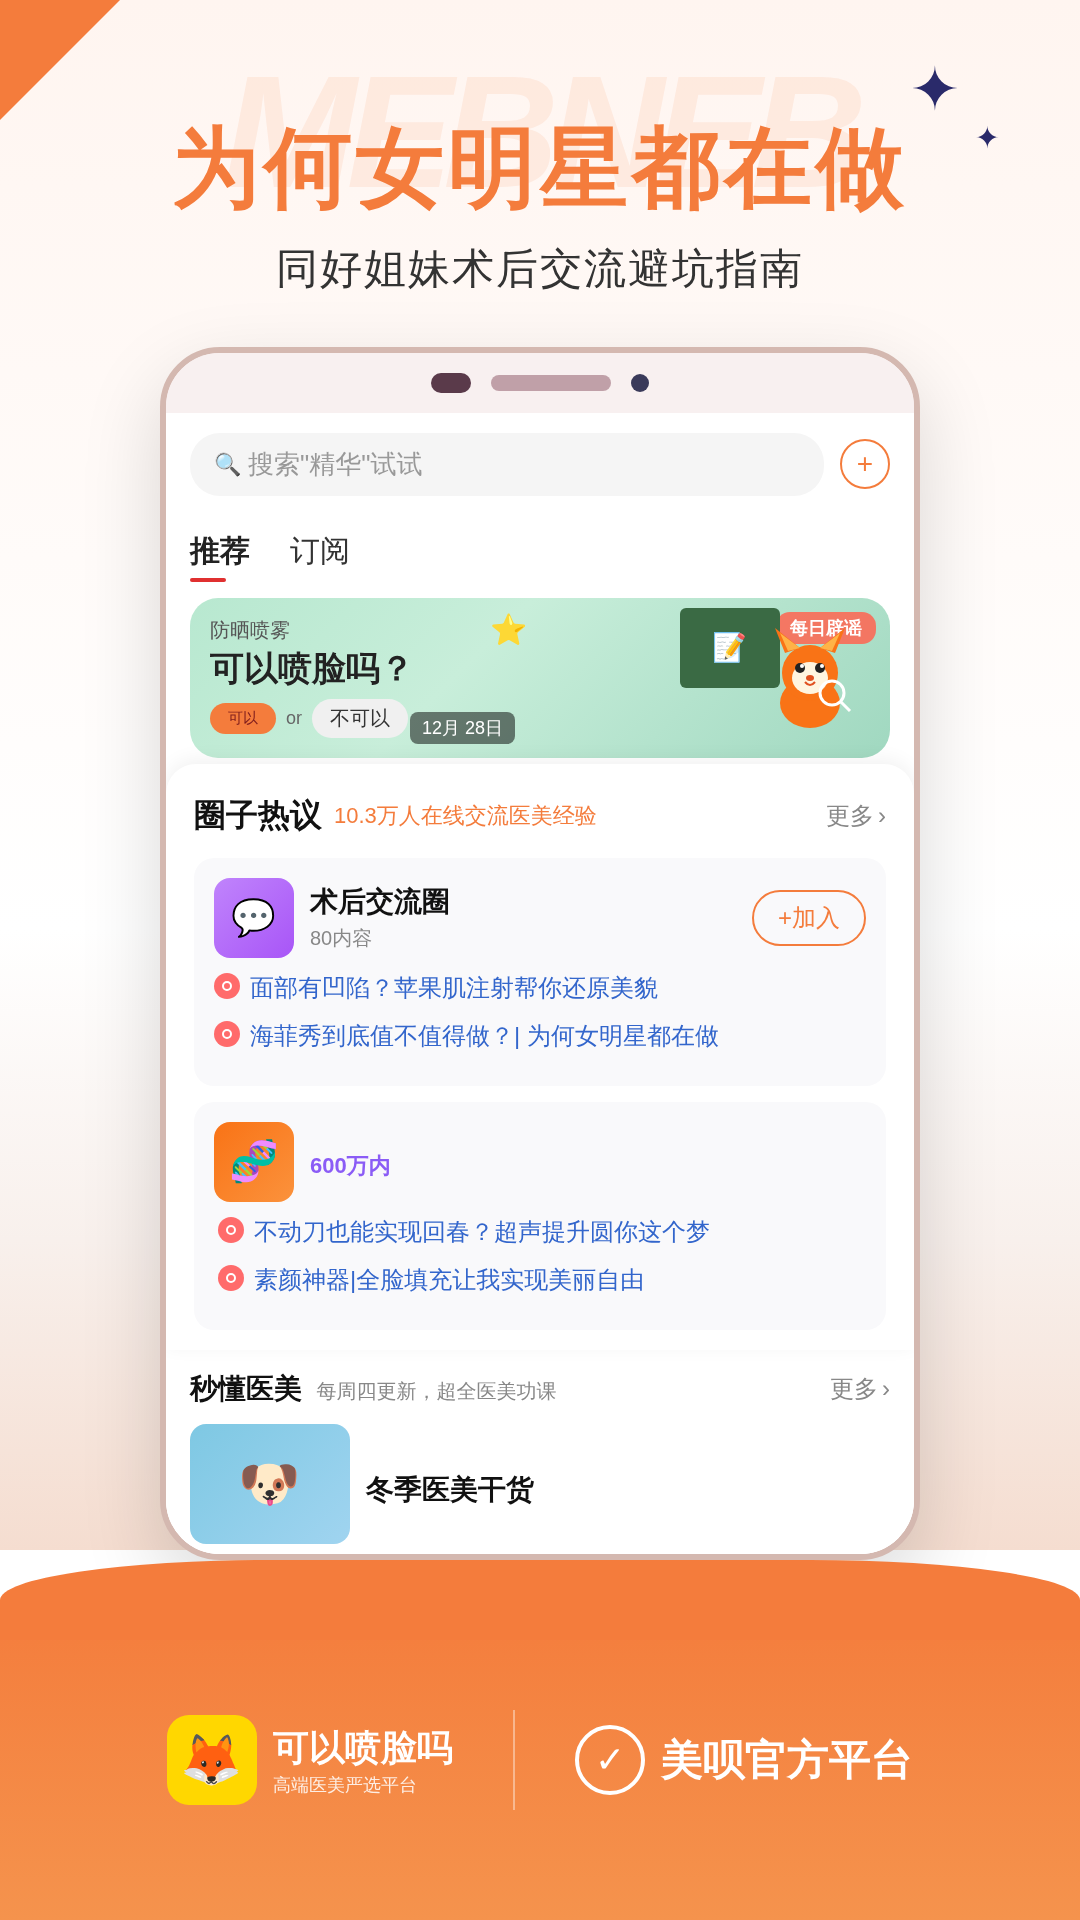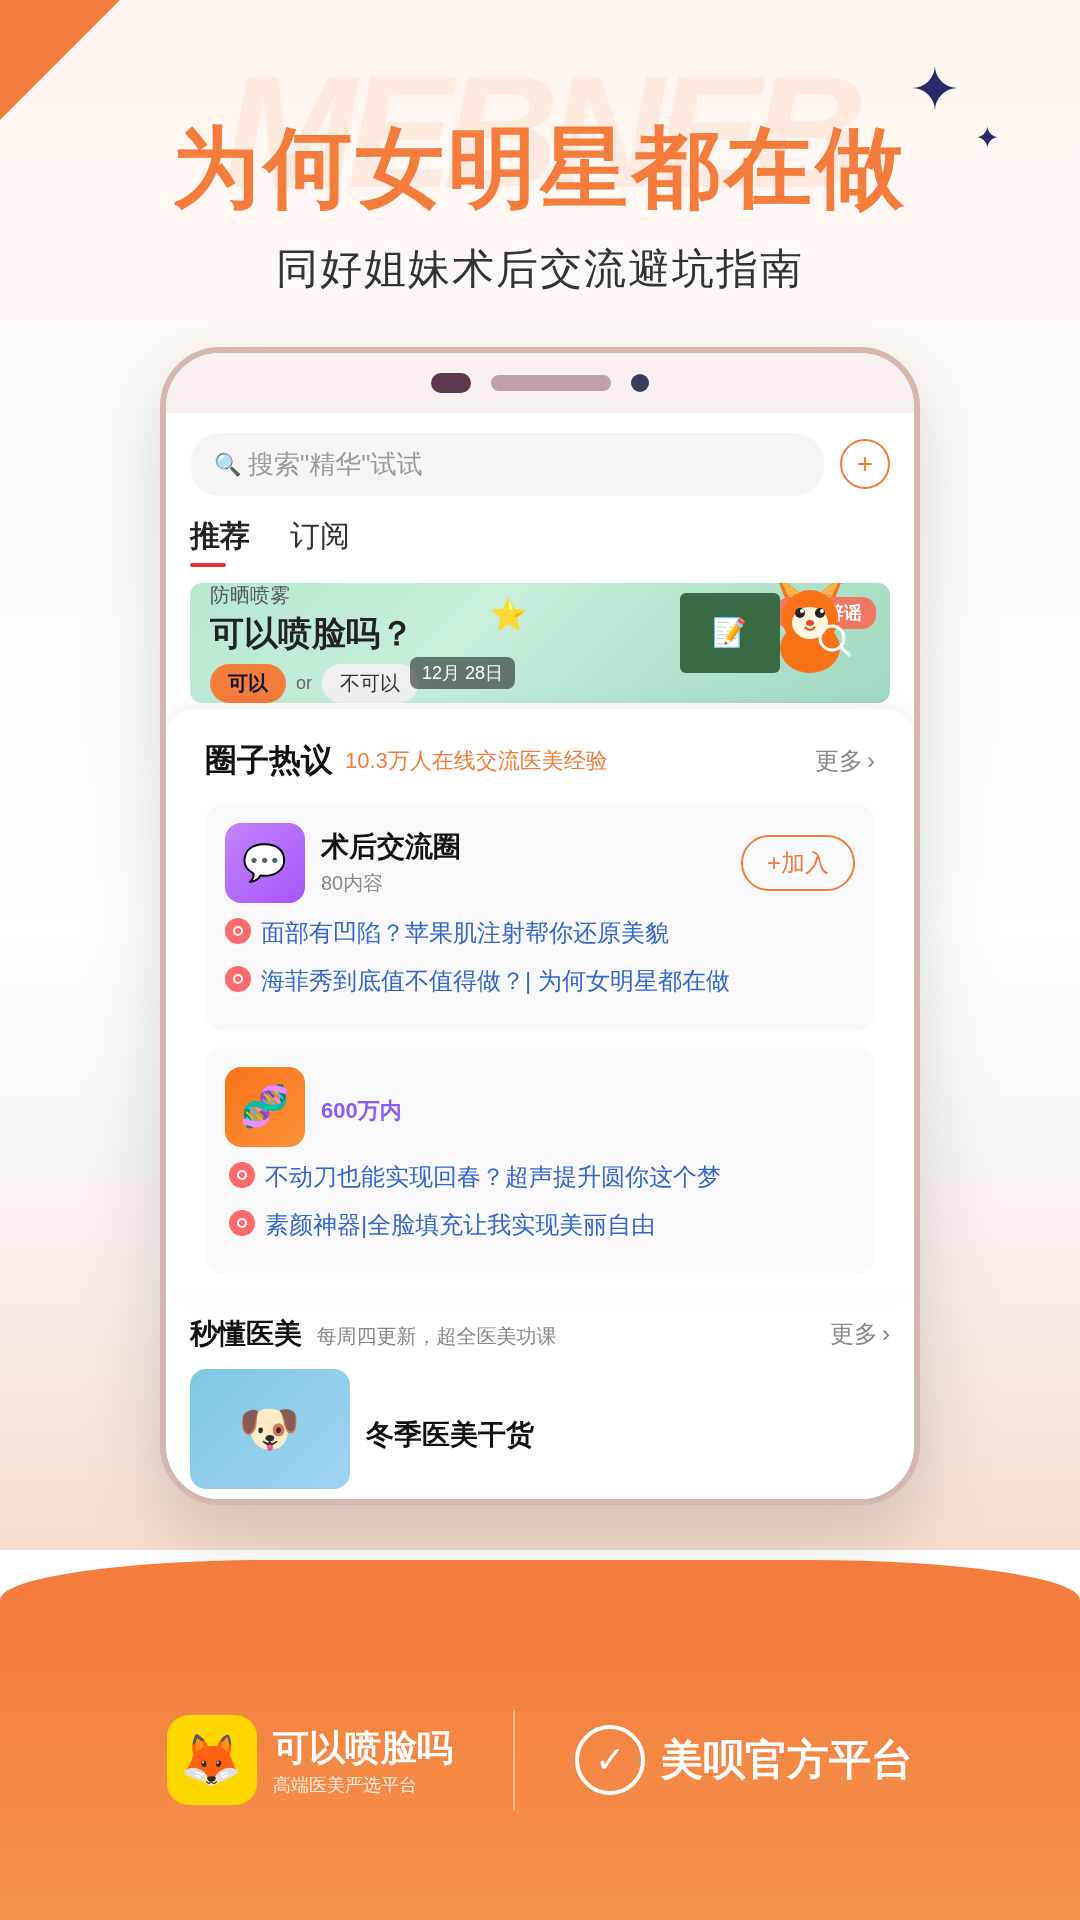--- a/index.html
+++ b/index.html
@@ -176,39 +176,40 @@
       display: flex;
       gap: 40px;
       align-items: center;
     }
     .tab-item {
       font-size: 30px;
       color: #333;
       padding-bottom: 10px;
       cursor: pointer;
       position: relative;
+      margin-top: 15px;
     }
     .tab-item.active {
       font-weight: 700;
       color: #222;
     }
     .tab-underline {
       position: absolute;
       bottom: 0; left: 0;
       width: 36px; height: 4px;
       background: #e03030;
       border-radius: 2px;
     }
 
     
     .banner-area {
       margin: 16px 24px;
-      border-radius: 12px;
+      border-radius: 28px;
       overflow: hidden;
-      height: 120px;
+      height: 160px;
       background: linear-gradient(135deg, #b8e8d0 0%, #c8eeda 40%, #a0d8c0 100%);
       position: relative;
       display: flex;
       align-items: center;
     }
     .banner-left-content {
       padding: 16px 20px;
       flex: 1;
     }
     .banner-tag-text {
@@ -223,25 +224,25 @@
       line-height: 1.2;
     }
     .banner-buttons {
       display: flex;
       gap: 10px;
       margin-top: 10px;
       align-items: center;
     }
     .banner-btn-yes {
       background: #f47c3c;
-      color: #0f172a;
+      color: #7f1d1d;
       border-radius: 20px;
       padding: 6px 18px;
-      font-size: 20px;
-      font-weight: 700;
+      font-size: 15px;
+      font-weight: 400;
     }
     .banner-btn-or {
       font-size: 18px;
       color: #666;
     }
     .banner-btn-no {
       background: #f0f0f0;
       color: #333;
       border-radius: 20px;
       padding: 6px 18px;
@@ -301,21 +302,21 @@
       justify-content: center;
     }
 
     
     .circle-card {
       position: relative;
       z-index: 10;
       background: #fff;
       border-radius: 30px 30px 0 0;
       margin-top: -10px;
-      padding: 30px 39px 20px;
+      padding: 30px 28px 20px;
       box-shadow: 0 -4px 20px rgba(0,0,0,0.06);
     }
 
     
     .section-header {
       display: flex;
       align-items: center;
       justify-content: space-between;
       margin-bottom: 20px;
     }

